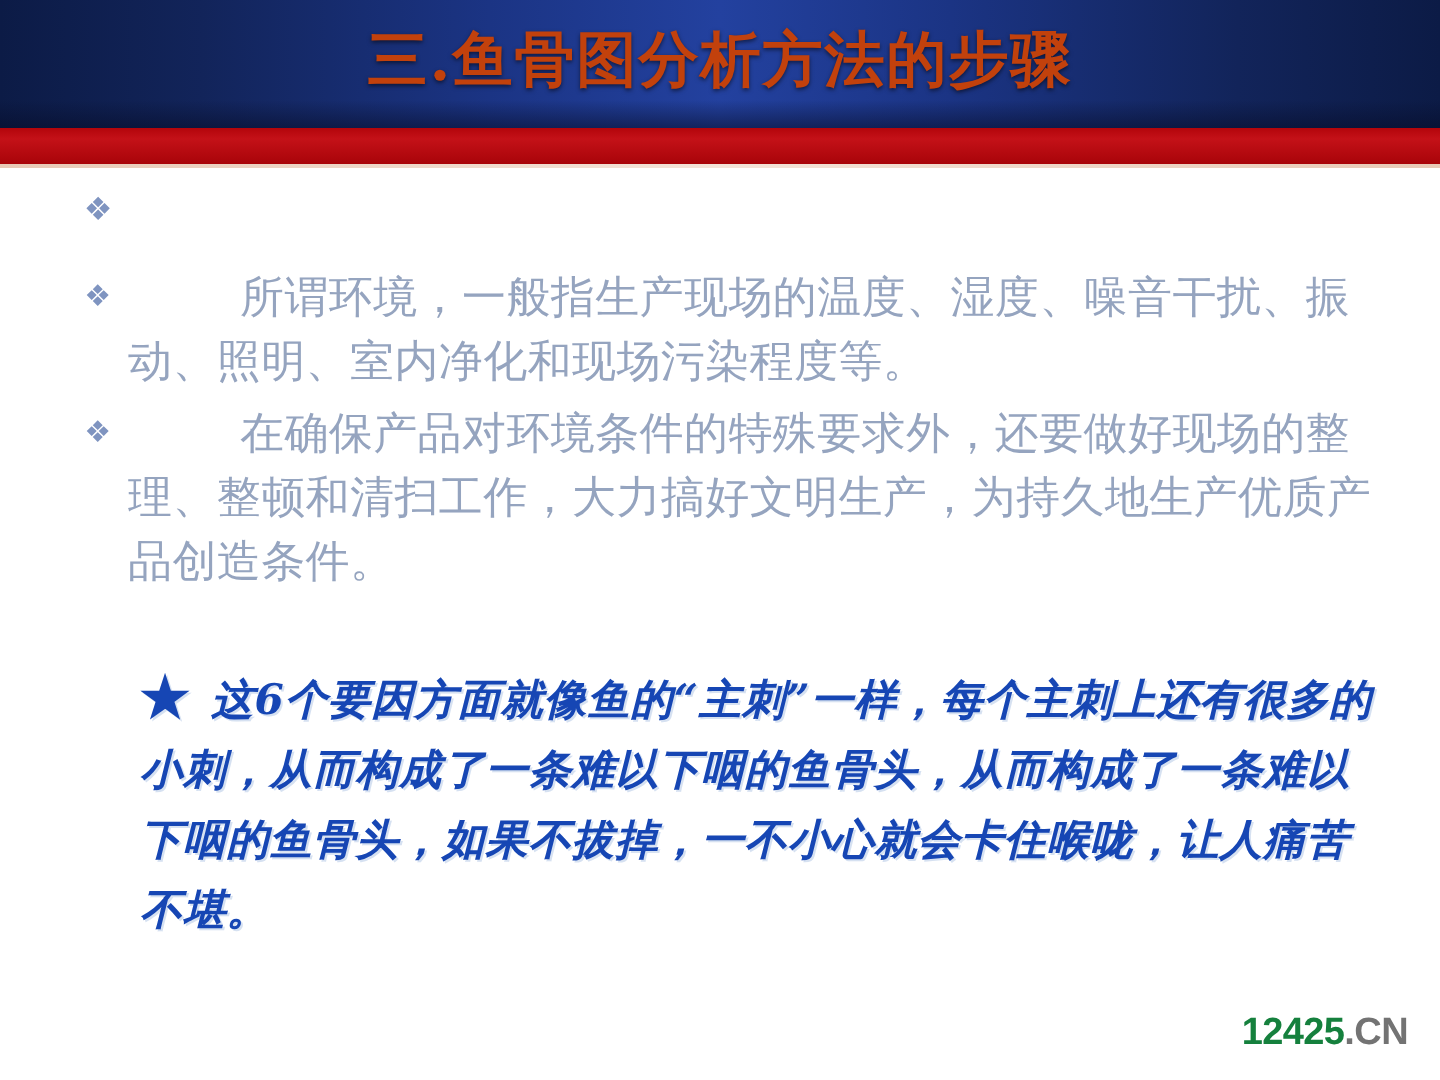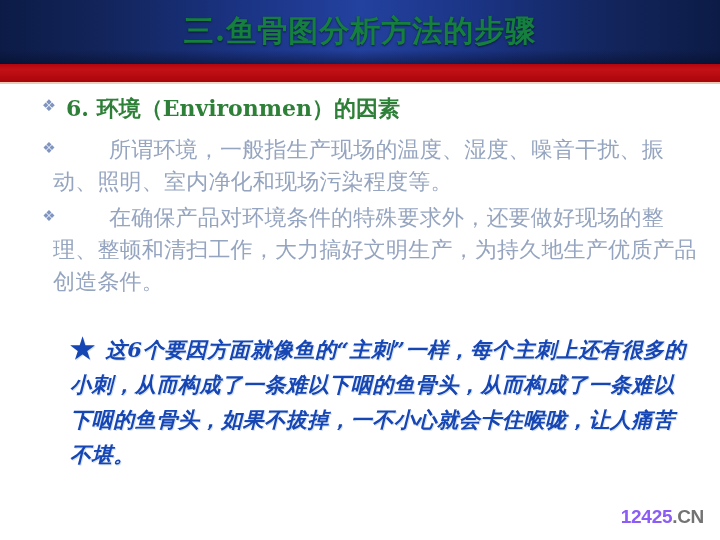--- a/index.html
+++ b/index.html
@@ -41,21 +41,21 @@
     height: 14px;
     background: linear-gradient(to bottom, rgba(10,20,60,0) 0%, rgba(6,12,40,0.55) 100%);
     pointer-events: none;
   }
   .slide-title {
     position: absolute;
     left: 0;
     top: 9px;
     width: 720px;
     text-align: center;
-    color: #15803d;
+    color: #c2410c;
     font-family: "DejaVu Serif", "Liberation Serif", serif;
     font-size: 30px;
     font-weight: 700;
     letter-spacing: 1px;
     line-height: 44px;
     text-shadow: 0 1px 2px rgba(0,0,0,0.55);
     z-index: 3;
     white-space: nowrap;
   }
   .red-band {
@@ -135,21 +135,21 @@
     line-height: 32px;
     font-family: "DejaVu Serif", "Liberation Serif", serif;
     letter-spacing: 0.2px;
   }
   .para .dia {
     top: 7px;
     font-size: 15px;
   }
   .para .ptext {
     display: block;
-    margin-left: 15px;
+    margin-left: 26px;
     text-indent: 56px;
   }
   .para-1 { top: 50px; }
   .para-2 { top: 118px; }
 
   
   .calli {
     position: absolute;
     left: 70px;
     top: 248px;
@@ -174,38 +174,37 @@
   
   .watermark {
     position: absolute;
     right: 16px;
     bottom: 12px;
     font-size: 19px;
     font-weight: 700;
     letter-spacing: -0.3px;
     font-family: "Liberation Sans", "DejaVu Sans", sans-serif;
   }
-  .wm-num { color: #8b5cf6; }
+  .wm-num { color: #15803d; }
   .wm-tld { color: #737373; }
 </style>
 </head>
 <body>
 
 <div id="slide">
 
   <div class="header-band"></div>
   <div class="slide-title">三.鱼骨图分析方法的步骤</div>
   <div class="red-band"></div>
   <div class="red-underline"></div>
 
   <div class="body-area">
 
     <div class="bullet-row heading-line">
       <span class="dia">❖</span>
-      <span class="heading-text">6. 环境（Environmen）的因素</span>
     </div>
 
     <div class="para para-1">
       <span class="dia">❖</span>
       <span class="ptext">所谓环境，一般指生产现场的温度、湿度、噪音干扰、振动、照明、室内净化和现场污染程度等。</span>
     </div>
 
     <div class="para para-2">
       <span class="dia">❖</span>
       <span class="ptext">在确保产品对环境条件的特殊要求外，还要做好现场的整理、整顿和清扫工作，大力搞好文明生产，为持久地生产优质产品创造条件。</span>

